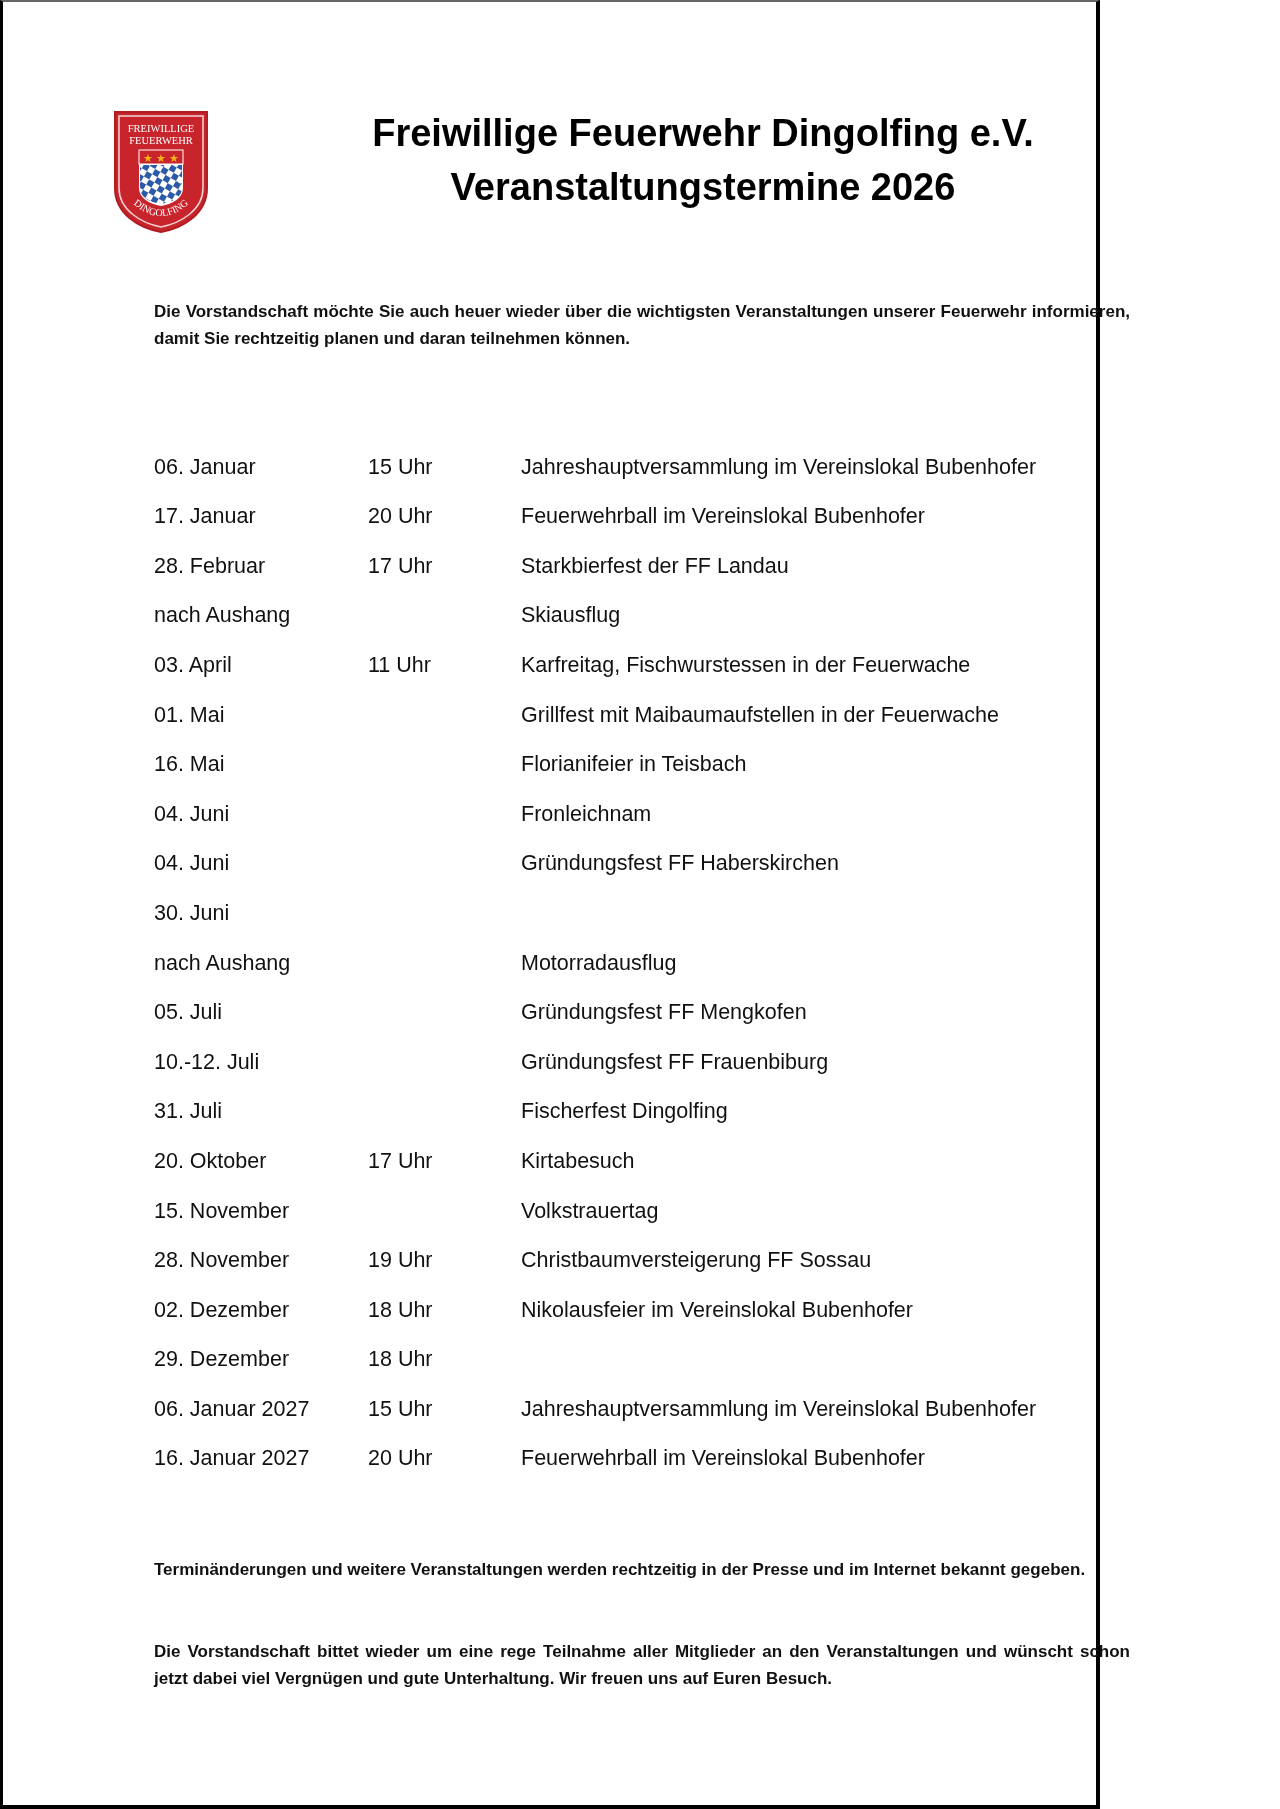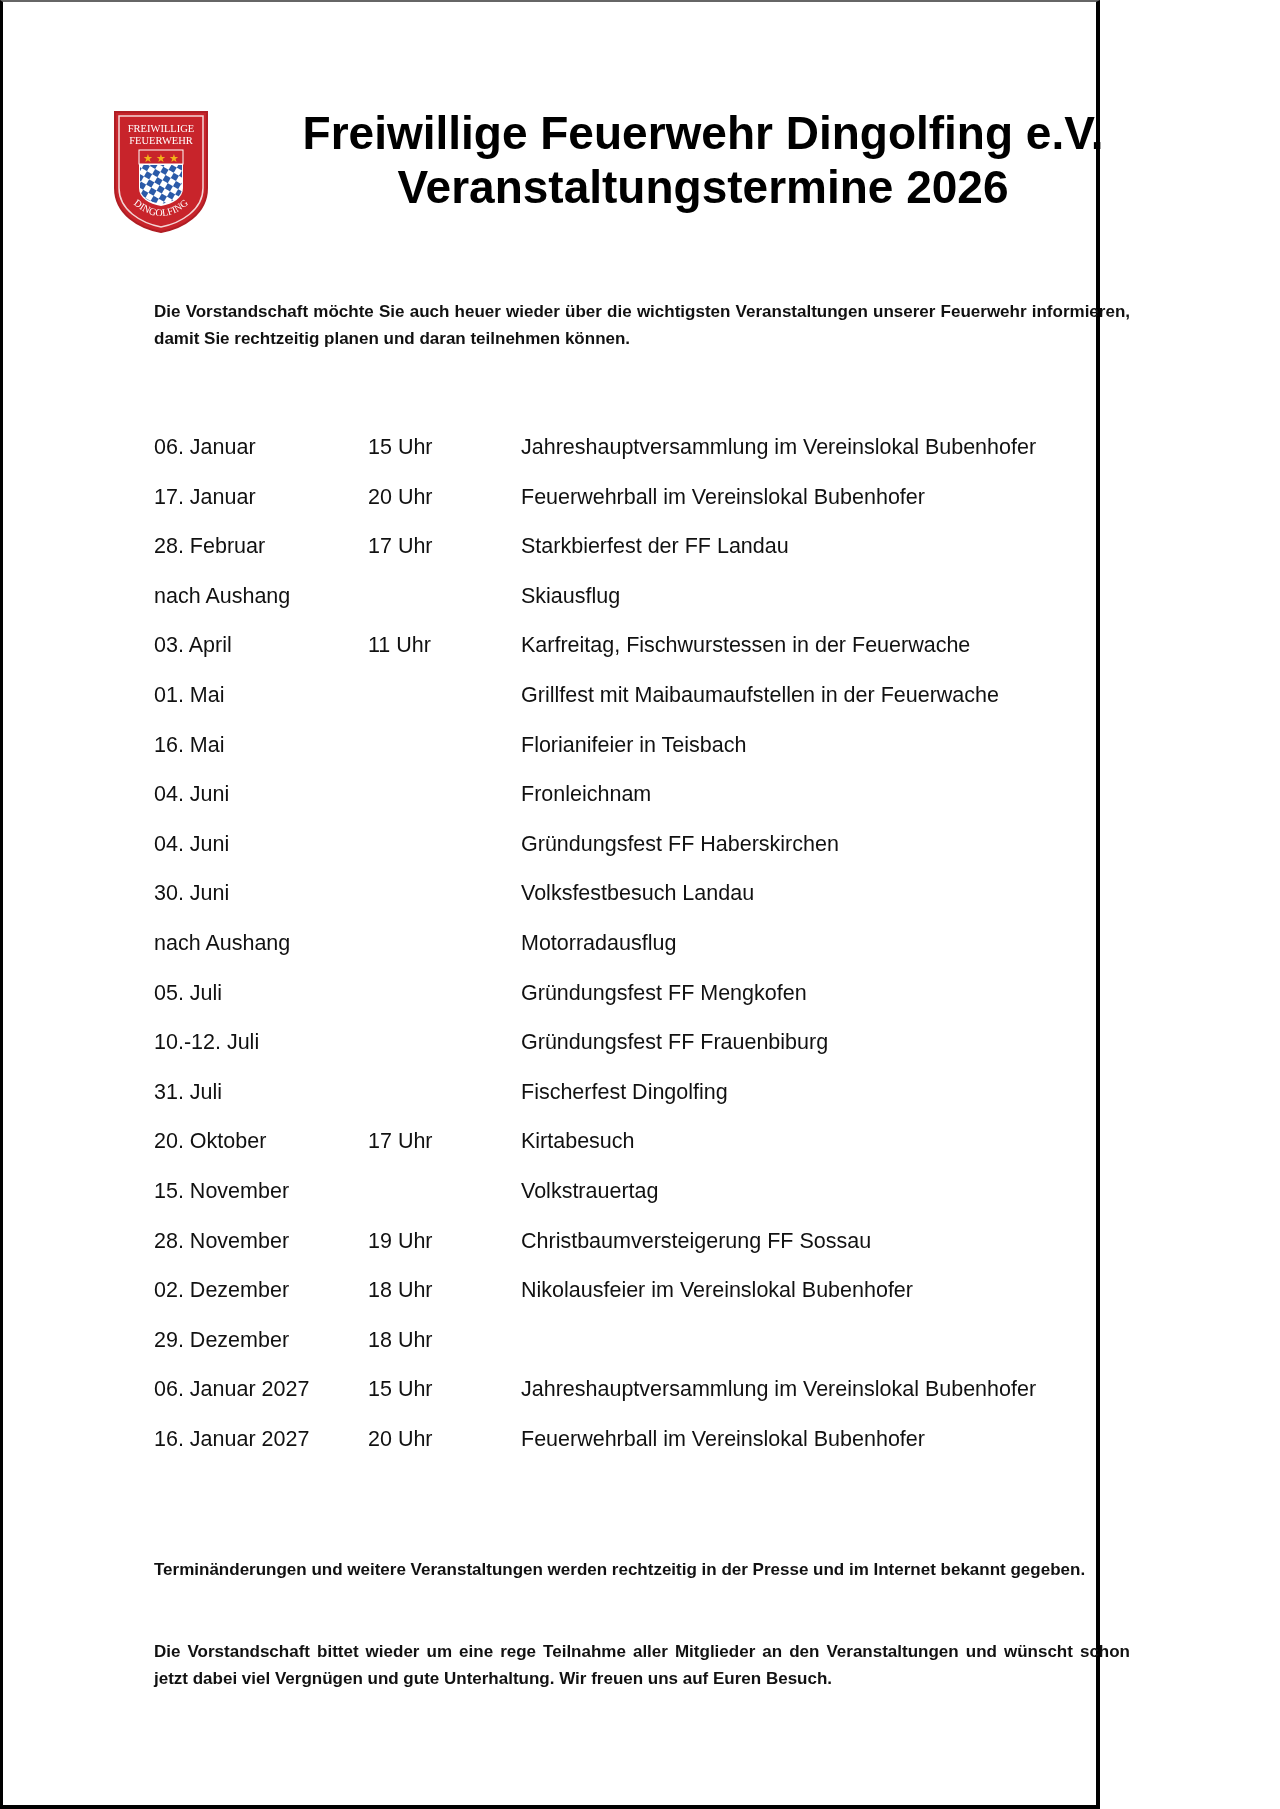--- a/index.html
+++ b/index.html
@@ -8,33 +8,33 @@
     position: absolute; left: 0; top: 0; width: 1100px; height: 1809px;
     box-sizing: border-box;
     border-left: 3px solid #000; border-top: 2px solid #666;
     border-right: 4px solid #000; border-bottom: 4px solid #000;
     background: #fff;
   }
   .logo { position: absolute; left: 110px; top: 108px; width: 96px; height: 124px; }
   .title {
     position: absolute; left: 200px; width: 1000px; top: 104px;
     text-align: center; font-family: "Liberation Sans", sans-serif; font-weight: bold;
-    font-size: 46px; line-height: 54px; color: #000;
+    font-size: 38px; line-height: 54px; color: #000;
   }
   .intro, .outro1, .outro2 {
     position: absolute; left: 151px; width: 976px;
     font-family: "Liberation Sans", sans-serif; font-weight: bold;
     font-size: 17px; line-height: 27px; color: #111; text-align: justify;
   }
   .intro { top: 296px; }
   .outro1 { top: 1554px; }
   .outro2 { top: 1636px; }
   .events { position: absolute; left: 151px; top: 430px; width: 1000px; }
   .row {
-    height: 49.6px; display: flex; align-items: flex-start;
+    height: 49.6px; display: flex; align-items: flex-end;
     font-family: "Liberation Sans", sans-serif; font-size: 21.5px; color: #111; line-height: 30px;
   }
   .c-date { width: 214px; }
   .c-time { width: 153px; }
   .c-desc { flex: 1; }
 </style>
 </head>
 <body>
 
 <div class="page">
@@ -114,21 +114,20 @@
         <span class="c-desc">Fronleichnam</span>
       </div>
     <div class="row">
         <span class="c-date">04. Juni</span>
         <span class="c-time"></span>
         <span class="c-desc">Gründungsfest FF Haberskirchen</span>
       </div>
     <div class="row">
         <span class="c-date">30. Juni</span>
         <span class="c-time"></span>
-        <span class="c-desc">Volksfestbesuch Landau</span>
       </div>
     <div class="row">
         <span class="c-date">nach Aushang</span>
         <span class="c-time"></span>
         <span class="c-desc">Motorradausflug</span>
       </div>
     <div class="row">
         <span class="c-date">05. Juli</span>
         <span class="c-time"></span>
         <span class="c-desc">Gründungsfest FF Mengkofen</span>

